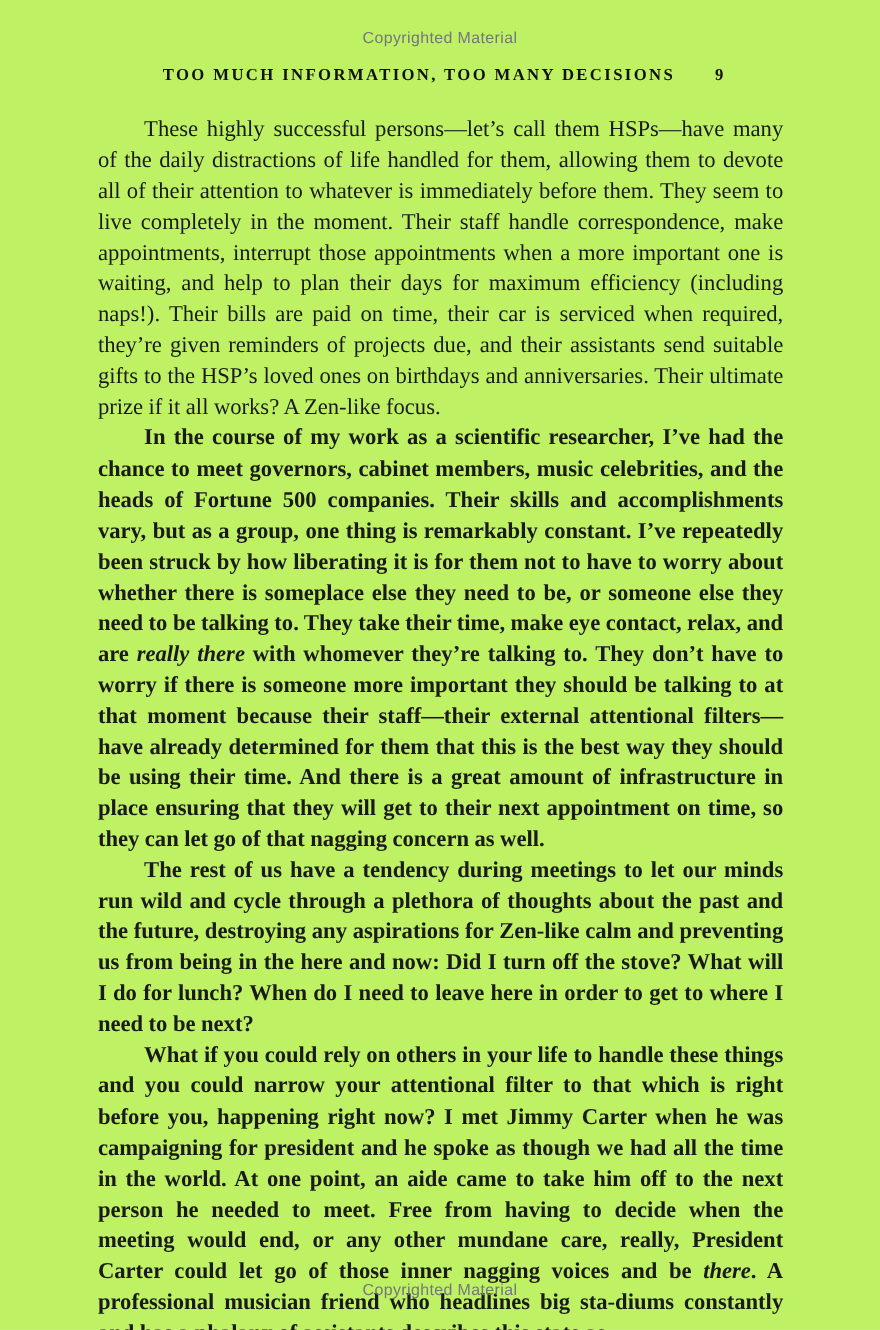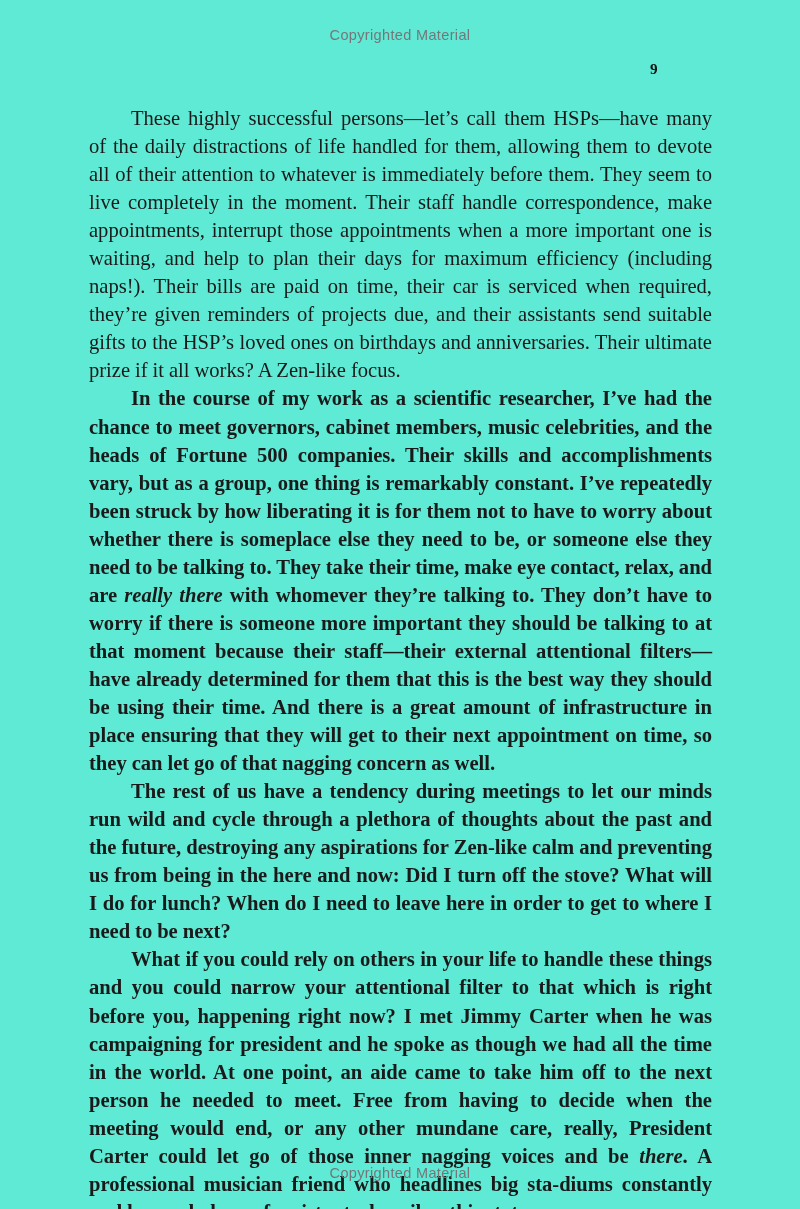--- a/index.html
+++ b/index.html
@@ -14,21 +14,21 @@
     font-family: "Liberation Serif", "DejaVu Serif", serif;
     color: #1a1a1a;
     overflow: hidden;
   }
 
   .page {
     position: absolute;
     inset: 0;
     width: 800px;
     height: 1209px;
-    background: #5eead4;
+    background: #bef264;
   }
 
   
   .watermark {
     position: absolute;
     left: 0;
     width: 800px;
     text-align: center;
     font-family: "Liberation Sans", "DejaVu Sans", sans-serif;
     font-size: 14.5px;
@@ -93,20 +93,21 @@
   em { font-style: italic; }
 </style>
 </head>
 <body>
 
 <div class="page">
 
   <div class="watermark watermark-top">Copyrighted Material</div>
 
   <div class="running-head">
+    <span class="running-head-inner running-head-title">TOO MUCH INFORMATION, TOO MANY DECISIONS</span>
     <span class="running-head-page">9</span>
   </div>
 
   <div class="body-column">
 
     <p class="para">These highly successful persons—let’s call them HSPs—have many of the daily distractions of life handled for them, allowing them to devote all of their attention to whatever is immediately before them. They seem to live completely in the moment. Their staff handle correspondence, make appointments, interrupt those appointments when a more important one is waiting, and help to plan their days for maximum efficiency (including naps!). Their bills are paid on time, their car is serviced when required, they’re given reminders of projects due, and their assistants send suitable gifts to the HSP’s loved ones on birthdays and anniversaries. Their ultimate prize if it all works? A Zen-like focus.</p>
 
     <p class="para"><span>In the course of my work as a scientific researcher, I’ve had the chance to meet governors, cabinet members, music celebrities, and the heads of Fortune 500 companies. Their skills and accomplishments vary, but as a group, one thing is remarkably constant. I’ve repeatedly been struck by how liberating it is for them not to have to worry about whether there is someplace else they need to be, or someone else they need to be talking to. They take their time, make eye contact, relax, and are </span><em>really there</em><span> with whomever they’re talking to. They don’t have to worry if there is someone more important they should be talking to at that moment because their staff—their external attentional filters—have already determined for them that this is the best way they should be using their time. And there is a great amount of infrastructure in place ensuring that they will get to their next appointment on time, so they can let go of that nagging concern as well.</span></p>
 
     <p class="para">The rest of us have a tendency during meetings to let our minds run wild and cycle through a plethora of thoughts about the past and the future, destroying any aspirations for Zen-like calm and preventing us from being in the here and now: Did I turn off the stove? What will I do for lunch? When do I need to leave here in order to get to where I need to be next?</p>

